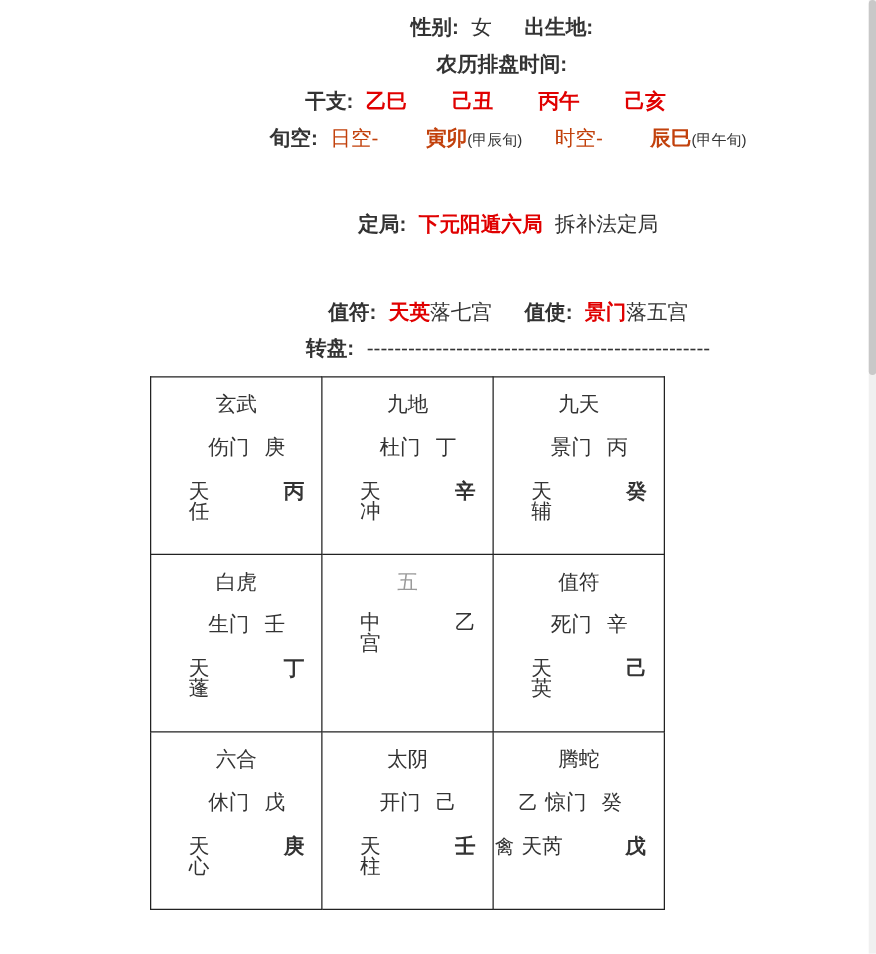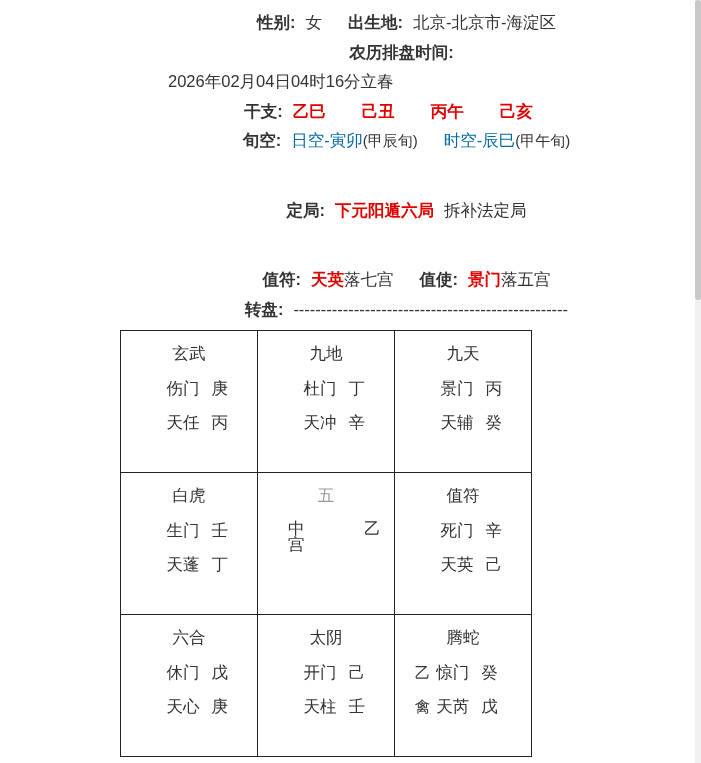--- a/index.html
+++ b/index.html
@@ -34,36 +34,36 @@
   }
   .lbl {
     font-weight: bold;
     color: #333333;
   }
   .val {
     color: #333333;
   }
   .val-orange { color: #d6660b; font-weight: bold; }
   .val-red { color: #e00000; font-weight: bold; margin-top: 40px; }
-  .val-blue { color: #0369a1; }
+  .val-blue { color: #c2410c; }
   .gap-sm { display:inline-block; width: 10px; }
   .gap-md { display:inline-block; width: 26px; }
   .indent-row {
     margin-left: 56px;
     margin-bottom: 13px;
     font-size: 16.5px;
     color: #333333;
     white-space: nowrap;
   }
   .ganzhi span.gz {
     color: #e00000;
     font-weight: bold;
     margin-right: 36px;
   }
-  .xunkong .sub { font-size: 15px; }
+  .xunkong .sub { font-size: 12px; }
   .dashes {
     color: #333333;
     letter-spacing: 0px;
     font-size: 16.5px;
   }
   
   .grid-wrap {
     margin-top: 6px;
     margin-left: 120px;
   }
@@ -93,21 +93,21 @@
   .cell .line {
     margin-bottom: 18px;
     display: flex;
     justify-content: center;
     align-items: baseline;
     width: 100%;
   }
   .cell .line:last-child { margin-bottom: 0; }
   .l-left { min-width: 48px; text-align: left; padding-left: 30px; box-sizing: border-box;}
   .l-right { min-width: 42px; text-align: left; padding-left: 12px; box-sizing:border-box; }
-  .b { font-weight: normal; }
+  .b { font-weight: bold; margin-left: 38px; }
   .center-cell .five {
     color: #9a9a9a;
     margin-bottom: 16px;
   }
   .center-cell .mid {
     display: flex;
     align-items: baseline;
     justify-content: center;
     gap: 32px;
   }
@@ -137,33 +137,29 @@
 
   <div class="info">
 
     <div class="info-row">
       <span class="lbl">性别:</span>
       <span class="gap-sm"></span>
       <span class="val">女</span>
       <span class="gap-md"></span>
       <span class="lbl">出生地:</span>
       <span class="gap-sm"></span>
-      <span class="val">北京-北京市-海淀区</span>
     </div>
 
 
     <div class="info-row">
       <span class="lbl">农历排盘时间:</span>
       <span class="gap-sm"></span>
     </div>
 
 
-    <div class="indent-row">
-      <span class="val">2026年02月04日04时16分立春</span>
-    </div>
 
     <div class="info-row ganzhi">
       <span class="lbl">干支:</span>
       <span class="gap-sm"></span>
       <span class="gz">乙巳</span>
       <span class="gz">己丑</span>
       <span class="gz">丙午</span>
       <span class="gz">己亥</span>
     </div>
 

